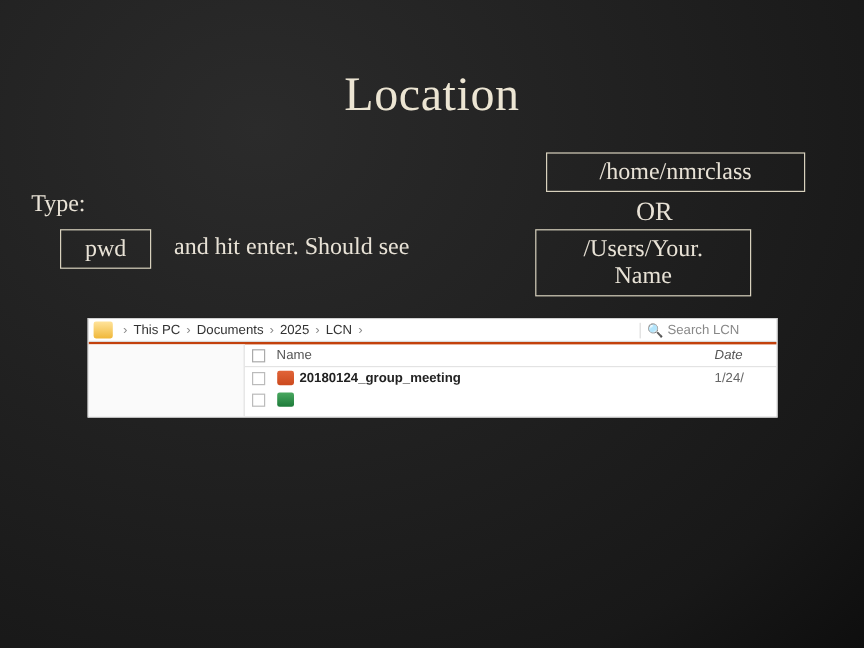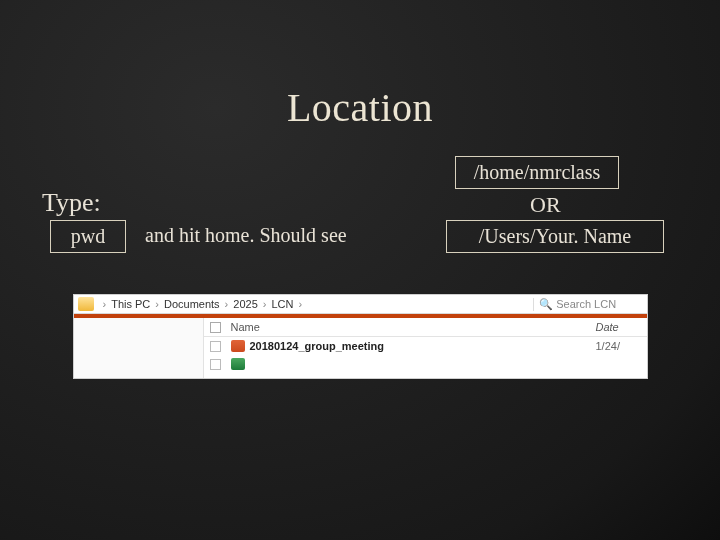--- a/index.html
+++ b/index.html
@@ -6,39 +6,39 @@
   html, body { width: 720px; height: 540px; overflow: hidden; }
   body {
     background: radial-gradient(ellipse at 30% 20%, #2b2b2b 0%, #181818 80%, #0e0e0e 100%);
     font-family: Georgia, 'Times New Roman', serif;
     color: #e8e2d6;
   }
   .slide {
     width: 720px;
     height: 540px;
     position: relative;
-    padding-top: 84px;
+    padding-top: 55px;
   }
   .title {
     text-align: center;
     font-size: 40px;
     font-weight: normal;
     letter-spacing: 0.5px;
     color: #ece5d3;
   }
   .upper {
     position: relative;
     margin-top: 25px;
     height: 120px;
   }
   .type-label {
     position: absolute;
-    left: 42px;
+    left: 26px;
     top: 32px;
-    font-size: 26px;
+    font-size: 20px;
     font-family: Liberation Serif, serif;
   }
   .box {
     border: 1.5px solid #d8d1bd;
     padding: 4px 14px;
     font-size: 20px;
     background: transparent;
   }
   .box-pwd {
     position: absolute;
@@ -50,34 +50,34 @@
   .instr {
     position: absolute;
     left: 145px;
     top: 68px;
     font-size: 20px;
   }
   .box-home {
     position: absolute;
     left: 455px;
     top: 0px;
-    width: 164px;
+    width: 216px;
     text-align: center;
   }
   .or-label {
     position: absolute;
     left: 530px;
     top: 36px;
     font-size: 22px;
   }
   .box-users {
     position: absolute;
     left: 446px;
     top: 64px;
-    width: 218px;
+    width: 180px;
     text-align: center;
   }
   .descr {
     text-align: center;
     font-size: 25px;
     line-height: 1.25;
     margin-top: 38px;
     padding: 0 60px;
   }
   .descr .italic { font-style: italic; }
@@ -114,21 +114,21 @@
     display: flex;
     align-items: center;
     border-left: 1px solid #ddd;
     padding-left: 6px;
     color: #888;
   }
   .mag { font-size: 11px; margin-right: 3px; color: #666; }
   .exp-body {
     display: flex;
     background: #fff;
-    border-top: 4px solid #c2410c;
+    border-top: 2px solid #c2410c;
   }
   .exp-left {
     width: 130px;
     border-right: 1px solid #e2e2e2;
     min-height: 60px;
     background: #fafafa;
   }
   .exp-right { flex: 1; }
   .hdr {
     display: flex;
@@ -173,21 +173,21 @@
 
 <div class="slide">
 
   <h1 class="title">Location</h1>
 
   <div class="upper">
     <div class="type-label">Type:</div>
 
     <div class="box box-pwd">pwd</div>
 
-    <div class="instr">and hit home. Should see</div>
+    <div class="instr">and hit enter. Should see</div>
 
     <div class="box box-home">/home/nmrclass</div>
 
     <div class="or-label">OR</div>
 
     <div class="box box-users">/Users/Your. Name</div>
   </div>
 
 
   <div class="explorer">

